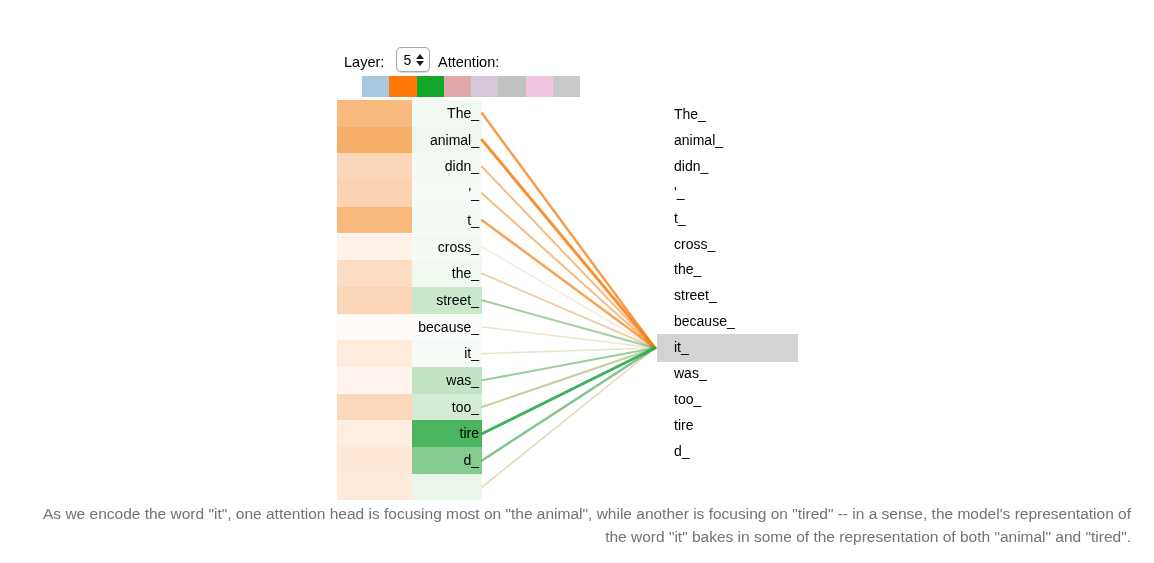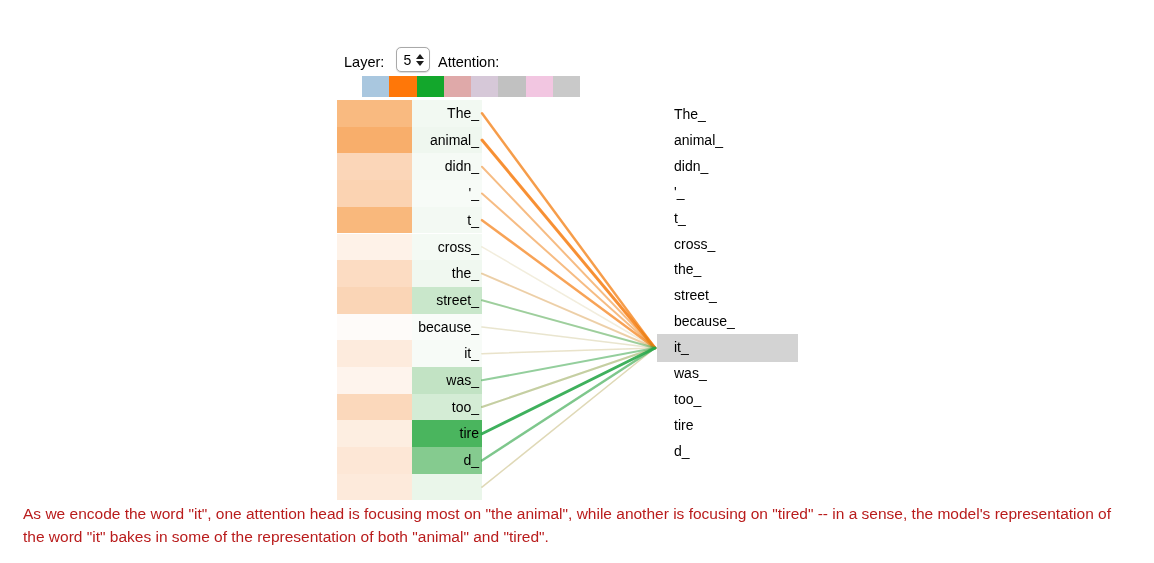--- a/index.html
+++ b/index.html
@@ -26,21 +26,21 @@
   .cellA,.cellB{position:absolute;}
   .cellA{left:337px;width:75px;}
   .cellB{left:412px;width:70px;}
   .ltoken{position:absolute;left:300px;width:179px;text-align:right;
           font-size:14px;white-space:nowrap;z-index:3;}
   .rtoken{position:absolute;left:674px;font-size:14px;white-space:nowrap;z-index:3;}
   .selbar{position:absolute;left:657px;width:141px;z-index:1;}
   svg.lines{position:absolute;left:0;top:0;z-index:2;pointer-events:none;}
   
   .caption{position:absolute;left:0;right:0;top:502px;margin:0 auto;max-width:1108px;
-           text-align:left;font-size:15.5px;line-height:23px;color:#b91c1c;}
+           text-align:right;font-size:15.5px;line-height:23px;color:#737373;}
 </style>
 </head>
 <body>
 
 <div class="stage">
 
   <span class="lbl" style="left:344px;top:50px;">Layer:</span>
 
   <div class="select small" style="left:396px;width:34px;">
     <span class="val">5</span>

